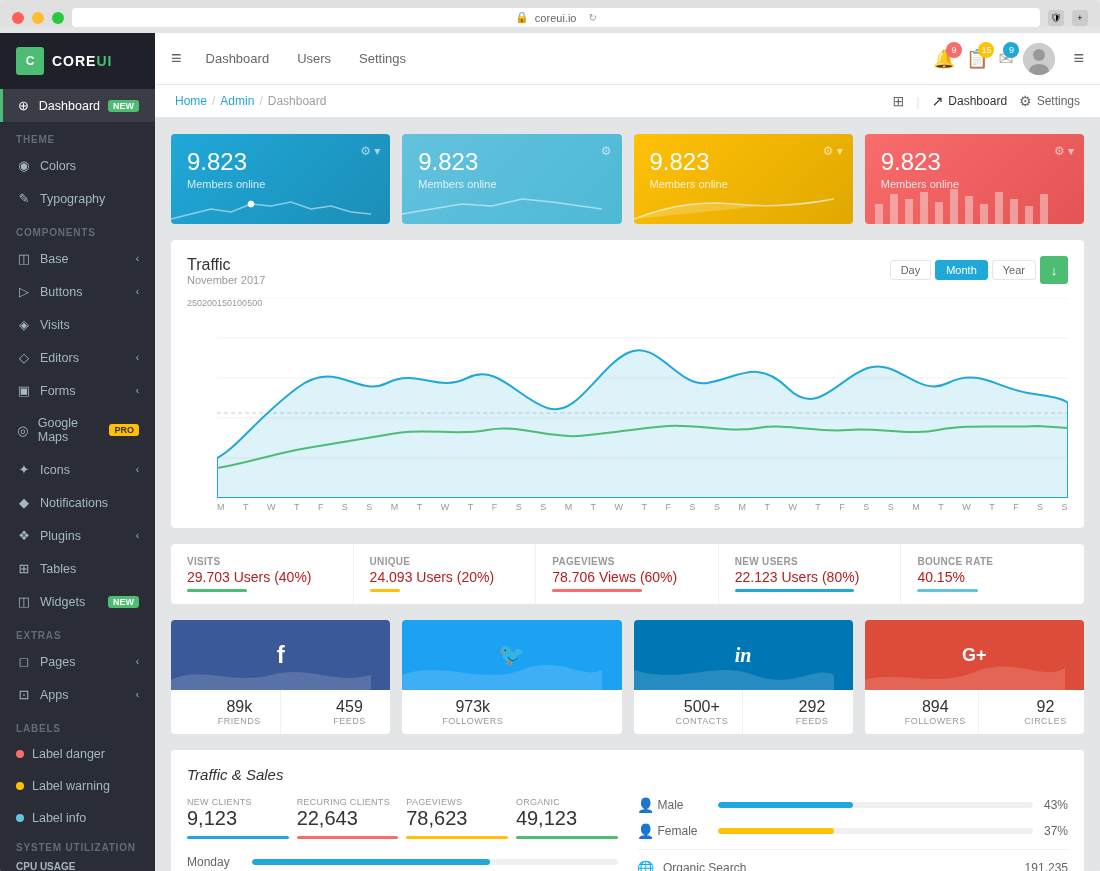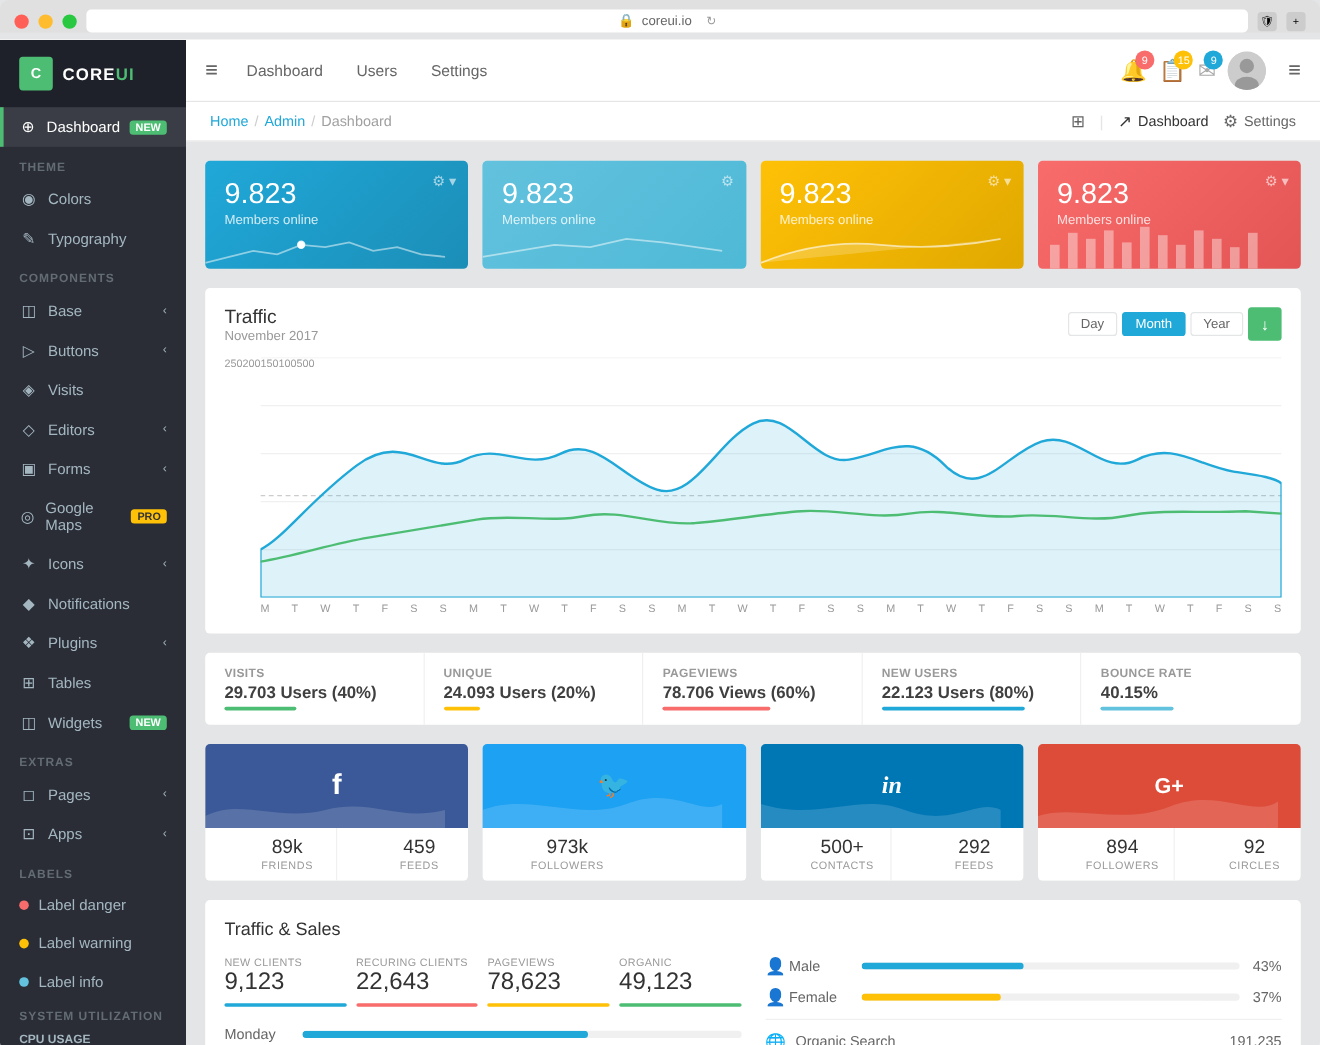--- a/index.html
+++ b/index.html
@@ -91,42 +91,42 @@
     .chart-controls { display: flex; gap: 4px; align-items: center; }
     .chart-btn { padding: 3px 10px; font-size: 11px; border: 1px solid #e4e5e6; border-radius: 3px; cursor: pointer; color: #666; background: white; }
     .chart-btn.active { background: #20a8d8; color: white; border-color: #20a8d8; }
     .chart-btn-icon { width: 28px; height: 28px; background: #4dbd74; border-radius: 3px; display: flex; align-items: center; justify-content: center; color: white; cursor: pointer; font-size: 13px; }
 
     
     .stats-row { display: grid; grid-template-columns: repeat(5, 1fr); background: white; border-radius: 4px; margin-bottom: 16px; }
     .stat-item { padding: 12px 16px; border-right: 1px solid #f0f0f0; }
     .stat-item:last-child { border-right: none; }
     .stat-item-label { font-size: 10px; color: #999; text-transform: uppercase; font-weight: 700; letter-spacing: 0.3px; margin-bottom: 2px; }
-    .stat-item-value { font-size: 14px; font-weight: 700; color: #404040; margin-bottom: 4px; }
+    .stat-item-value { font-size: 14px; font-weight: 400; color: #b91c1c; margin-bottom: 4px; }
     .stat-item-bar { height: 3px; border-radius: 2px; }
 
     
     .social-cards { display: grid; grid-template-columns: repeat(4, 1fr); gap: 12px; margin-bottom: 16px; }
     .social-card { border-radius: 4px; overflow: hidden; }
     .social-card-top { padding: 16px; display: flex; align-items: center; justify-content: center; position: relative; height: 70px; }
     .social-card-top.facebook { background: #3b5998; }
     .social-card-top.twitter { background: #1da1f2; }
     .social-card-top.linkedin { background: #0077b5; }
     .social-card-top.googleplus { background: #dd4b39; }
     .social-icon { font-size: 24px; color: white; font-weight: 900; z-index: 2; position: relative; }
     .social-wave { position: absolute; bottom: 0; left: 0; right: 0; height: 40px; }
     .social-stats { background: white; display: grid; grid-template-columns: 1fr 1fr; }
     .social-stat { padding: 8px 12px; text-align: center; border-right: 1px solid #f0f0f0; margin-left: 28px; }
     .social-stat:last-child { border-right: none; }
     .social-stat-value { font-size: 16px; font-weight: 400; color: #333; }
     .social-stat-label { font-size: 9px; color: #999; text-transform: uppercase; letter-spacing: 0.5px; }
 
     
     .bottom-section { background: white; border-radius: 4px; padding: 16px; }
-    .bottom-title { font-size: 15px; color: #333; margin-bottom: 14px; }
+    .bottom-title { font-size: 15px; color: #333; margin-bottom: 14px; font-style: italic; }
     .bottom-grid { display: grid; grid-template-columns: 1fr 1fr; gap: 20px; }
     .traffic-stats { display: grid; grid-template-columns: repeat(4, 1fr); gap: 8px; margin-bottom: 16px; }
     .traffic-stat { }
     .traffic-stat-label { font-size: 9px; color: #999; text-transform: uppercase; letter-spacing: 0.3px; }
     .traffic-stat-value { font-size: 20px; font-weight: 300; color: #333; }
     .traffic-stat-border { height: 3px; margin-top: 6px; border-radius: 2px; }
     .traffic-stat-border.blue { background: #20a8d8; }
     .traffic-stat-border.red { background: #f86c6b; }
     .traffic-stat-border.yellow { background: #ffc107; }
     .traffic-stat-border.green { background: #4dbd74; }

